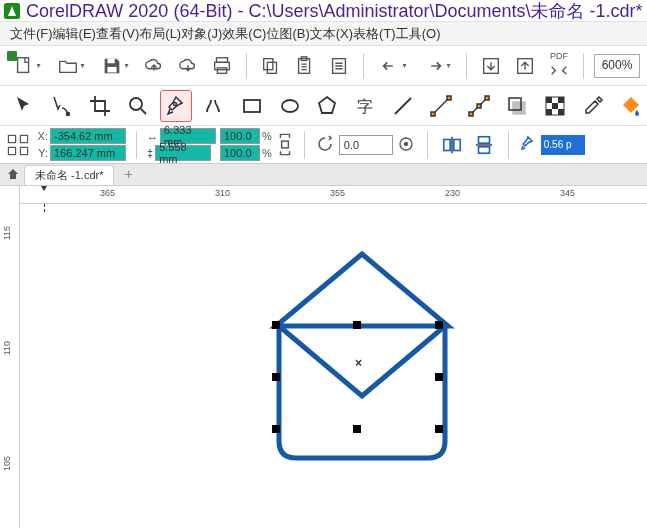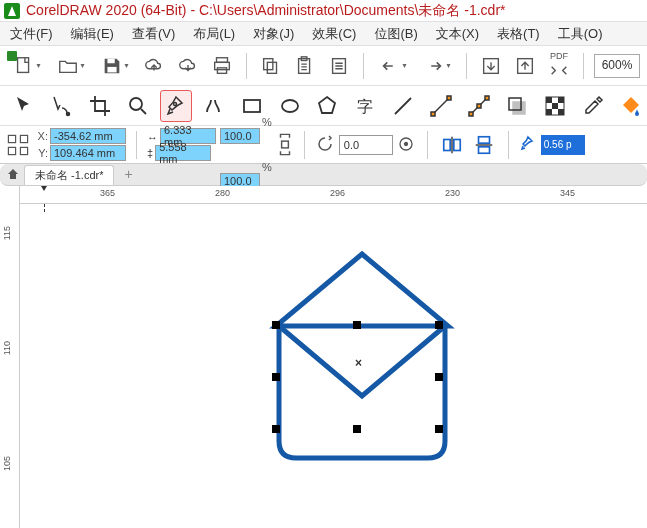--- a/index.html
+++ b/index.html
@@ -1,23 +1,23 @@
 <!DOCTYPE html>
 <html><head>
 <meta charset="utf-8">
 <style>
   * { box-sizing: border-box; margin: 0; padding: 0; font-family: "Microsoft YaHei", Arial, sans-serif; }
   body { width: 647px; height: 528px; background: #fff; overflow: hidden; font-size: 12px; color: #333; }
   
   .titlebar { height: 22px; background: #fff; border-bottom: 1px solid #e0e0e0; display: flex; align-items: center; padding-left: 4px; }
   .titlebar .icon { width: 16px; height: 16px; background: #1a8c1a; border-radius: 2px; margin-right: 6px; display:flex;align-items:center;justify-content:center;}
   .titlebar .icon svg { width:12px;height:12px;}
-  .titlebar .title { font-size: 14px; color: #b91c1c; }
-  
-  .menubar { height: 24px; background: #f5f5f5; border-bottom: 1px solid #e0e0e0; display: flex; align-items: center; padding-left: 10px; gap: 18px; }
+  .titlebar .title { font-size: 18px; color: #4c1d95; }
+  
+  .menubar { height: 24px; background: #f5f5f5; border-bottom: 1px solid #e0e0e0; display: flex; align-items: center; padding-left: 10px; }
   .menubar span { font-size: 13px; color: #333; cursor: default; }
   
   .toolbar1 { height: 40px; background: #fff; border-bottom: 1px solid #e0e0e0; display: flex; align-items: center; padding-left: 8px; gap: 6px; }
   .tbtn { width: 28px; height: 28px; display:flex;align-items:center;justify-content:center; color:#555; position:relative;}
   .tbtn.wide{width:38px;}
   .tbtn svg { width: 22px; height: 22px; }
   .tdiv { width: 1px; height: 26px; background: #ccc; margin: 0 4px;}
   .badge{position:absolute;top:-1px;left:-1px;width:10px;height:10px;background:#2a8a2a;border-radius:1px;}
   .dd{font-size:8px;color:#666;margin-left:1px;}
   .zoombox{width:46px;height:24px;border:1px solid #aaa;font-size:12px;text-align:center;padding-top:3px;}
@@ -25,30 +25,30 @@
   .toolbar2 { height: 40px; background: #fff; border-bottom: 1px solid #e0e0e0; display: flex; align-items: center; padding-left: 8px; gap: 6px; }
   .tool { width: 32px; height: 32px; display:flex;align-items:center;justify-content:center; border:1px solid transparent; border-radius:3px;}
   .tool.active { border:1px solid #e85a5a; background:#fdeaea;}
   .tool svg{width:24px;height:24px;}
   
   .propbar { height: 38px; background: #fff; border-bottom: 1px solid #ccc; display: flex; align-items: center; padding-left: 6px; gap: 4px; font-size:11px;}
   .coord-icon{width:24px;height:24px;display:flex;align-items:center;justify-content:center;}
   .coord-grp{display:flex;flex-direction:column;gap:1px;}
   .coord-row{display:flex;align-items:center;gap:2px;}
   .coord-row .lbl{width:14px;text-align:right;color:#555;}
-  .nbox{width:76px;height:16px;border:1px solid #999;background:#7dd3fc;font-size:11px;padding:0 3px;display:flex;align-items:center;}
+  .nbox{width:76px;height:16px;border:1px solid #999;background:#14b8a6;font-size:11px;padding:0 3px;display:flex;align-items:center;}
   .nbox.sm{width:56px;}
-  .nbox.xs{width:40px;margin-top:28px;}
+  .nbox.xs{width:40px;}
   .pct{color:#555;}
   .lock{width:18px;height:30px;display:flex;align-items:center;justify-content:center;}
   .angle-box{width:54px;height:20px;border:1px solid #999;display:flex;align-items:center;padding:0 4px;}
   .pdiv{width:1px;height:28px;background:#ccc;margin:0 6px;}
   .stroke-box{width:44px;height:20px;background:#1e6fd9;color:#fff;font-size:10px;display:flex;align-items:center;padding-left:3px;}
   
-  .tabbar{height:22px;background:#e8e8e8;border-bottom:1px solid #ccc;display:flex;align-items:flex-end;padding-left:4px;border-radius:8px;}
+  .tabbar{height:22px;background:#e8e8e8;border-bottom:1px solid #ccc;display:flex;align-items:flex-end;padding-left:4px;}
   .hometab{width:18px;height:18px;display:flex;align-items:center;justify-content:center;margin-right:2px;margin-bottom:2px;}
   .doctab{height:20px;background:#fff;border:1px solid #ccc;border-bottom:none;border-radius:3px 3px 0 0;padding:2px 10px;font-size:11px;display:flex;align-items:center;}
   .addtab{width:20px;height:18px;display:flex;align-items:center;justify-content:center;color:#888;font-size:14px;margin-left:4px;margin-bottom:2px;}
   
   .workspace{position:relative;height:410px;background:#14b8a6;display:flex;}
   .vruler{width:20px;background:#fff;border-right:1px solid #ccc;position:relative;font-size:9px;color:#555;}
   .vruler .tick{position:absolute;left:2px;writing-mode:vertical-rl;transform:rotate(180deg);}
   .canvas-wrap{flex:1;position:relative;}
   .hruler{height:18px;background:#fff;border-bottom:1px solid #ccc;position:relative;font-size:9px;color:#555;}
   .hruler .tick{position:absolute;top:2px;}
@@ -298,21 +298,21 @@
         <rect x="12" y="12" width="6" height="6"></rect>
       </svg>
     </div>
   <div class="coord-grp">
     <div class="coord-row">
         <span class="lbl">X:</span>
         <div class="nbox">-354.62 mm</div>
       </div>
     <div class="coord-row">
         <span class="lbl">Y:</span>
-        <div class="nbox">109.464 mm</div>
+        <div class="nbox">166.247 mm</div>
       </div>
   </div>
   <div class="pdiv"></div>
   <div class="coord-grp">
     <div class="coord-row">
         <span style="font-size:11px;">↔</span>
         <div class="nbox sm">6.333 mm</div>
       </div>
     <div class="coord-row">
         <span style="font-size:11px;">‡</span>
@@ -380,22 +380,22 @@
 <div class="workspace">
   <div class="vruler">
     <span class="tick" style="top:40px">115</span>
     <span class="tick" style="top:155px">110</span>
     <span class="tick" style="top:270px">105</span>
   </div>
   <div class="canvas-wrap">
     <div class="hruler">
       <div class="guide-marker" style="left:24px"></div>
       <span class="tick" style="left:80px">365</span>
-      <span class="tick" style="left:195px">280</span>
-      <span class="tick" style="left:310px">296</span>
+      <span class="tick" style="left:195px">310</span>
+      <span class="tick" style="left:310px">355</span>
       <span class="tick" style="left:425px">230</span>
       <span class="tick" style="left:540px">345</span>
     </div>
     <div class="canvas">
       <div class="vguide" style="left:24px"></div>
 
       <svg class="shape" style="left:242px;top:42px" width="200" height="220" viewBox="0 0 200 220">
         <path d="M100 8 L186 80 L14 80 Z" fill="none" stroke="#1458a6" stroke-width="5"></path>
         <path d="M17 80 L17 195 Q17 212 34 212 L166 212 Q183 212 183 195 L183 80" fill="none" stroke="#1458a6" stroke-width="5"></path>
         <path d="M17 80 L100 150 L183 80" fill="none" stroke="#1458a6" stroke-width="5"></path>

